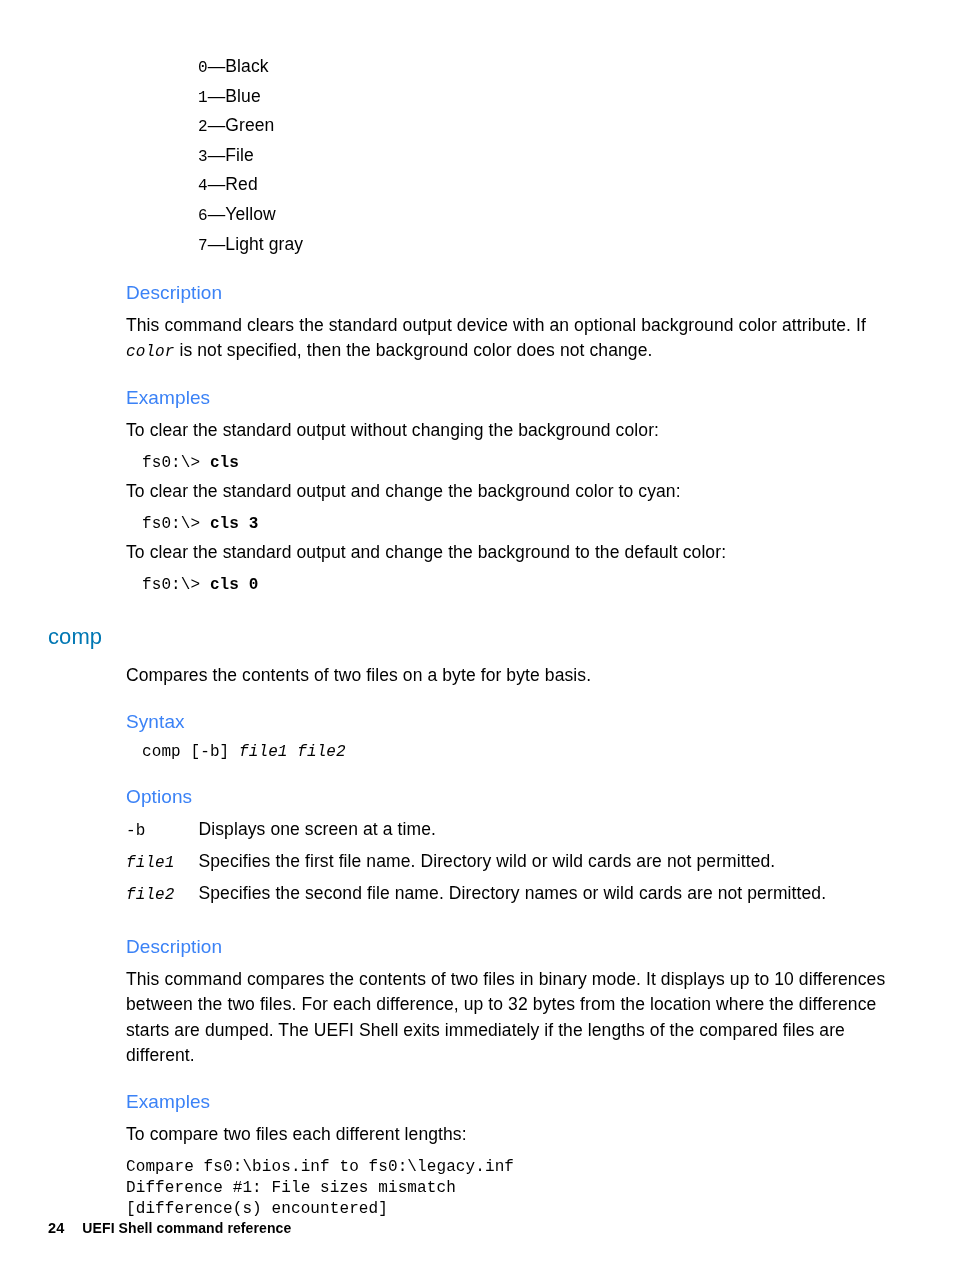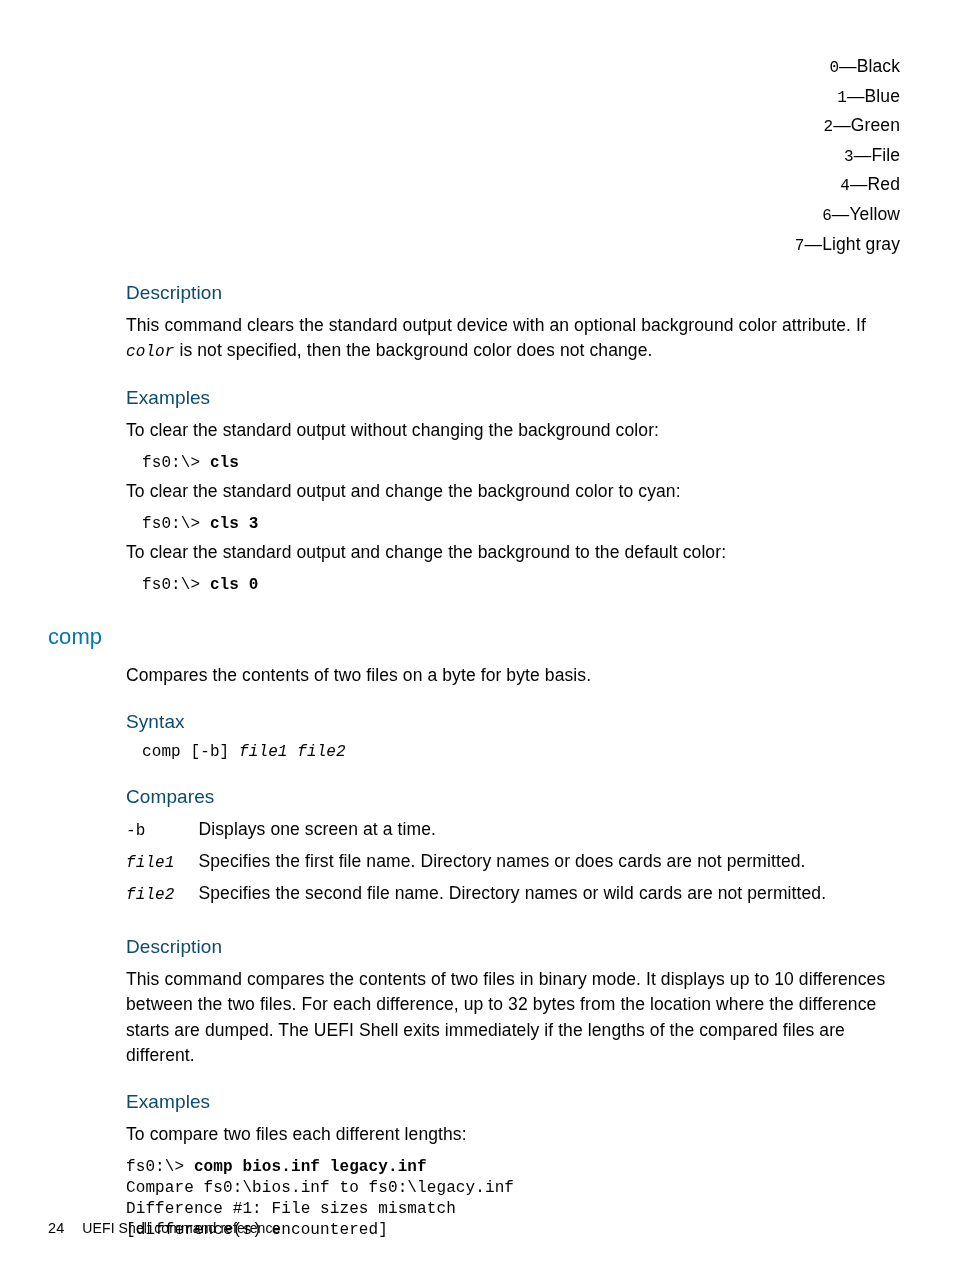--- a/index.html
+++ b/index.html
@@ -24,37 +24,36 @@
     bottom: 36px;
   }
   .content-col {
     margin-left: 78px;
   }
   .color-list {
     margin-left: 72px;
   }
   .color-row {
     line-height: 1.6;
-    text-align: right;
   }
   .color-code {
     font-family: "Courier New", monospace;
     font-size: 16px;
   }
   .mono {
     font-family: "Courier New", monospace;
     font-size: 16px;
   }
   .mono-italic {
     font-family: "Courier New", monospace;
     font-style: italic;
     font-size: 16px;
   }
   .h3 {
-    color: #0c4a6e;
+    color: #3b82f6;
     font-size: 19px;
     font-weight: 400;
     margin-top: 20px;
     margin-bottom: 6px;
   }
   .h2 {
     color: #0077b3;
     font-size: 22px;
     font-weight: 400;
     margin-top: 24px;
@@ -89,21 +88,21 @@
   .opt-desc {
     display: table-cell;
     vertical-align: top;
     padding-bottom: 6px;
   }
   .footer {
     position: absolute;
     left: 48px;
     bottom: 32px;
     font-size: 14px;
-    font-weight: 400;
+    font-weight: 700;
     text-align: center;
   }
   .footer .pnum {
     font-size: 14.5px;
     margin-right: 14px;
   }
   .code-block {
     margin: 4px 0 6px 0;
   }
   .code-block div {
@@ -149,44 +148,43 @@
   <div class="h2">comp</div>
 
   <div class="content-col">
     <p class="body">Compares the contents of two files on a byte for byte basis.</p>
 
     <div class="h3">Syntax</div>
     <div class="code-line">
       <span class="mono">comp</span><span> [-b] </span><span class="mono-italic">file1 file2</span>
     </div>
 
-    <div class="h3">Compares</div>
+    <div class="h3">Options</div>
     <div class="opt-table">
       <div class="opt-row">
         <div class="opt-term"><span class="mono">-b</span></div>
         <div class="opt-desc">Displays one screen at a time.</div>
       </div>
       <div class="opt-row">
         <div class="opt-term"><span class="mono-italic">file1</span></div>
-        <div class="opt-desc">Specifies the first file name. Directory names or does cards are not permitted.</div>
+        <div class="opt-desc">Specifies the first file name. Directory wild or wild cards are not permitted.</div>
       </div>
       <div class="opt-row">
         <div class="opt-term"><span class="mono-italic">file2</span></div>
         <div class="opt-desc">Specifies the second file name. Directory names or wild cards are not permitted.</div>
       </div>
     </div>
 
     <div class="h3">Description</div>
     <p class="body">This command compares the contents of two files in binary mode. It displays up to 10 differences between the two files. For each difference, up to 32 bytes from the location where the difference starts are dumped. The UEFI Shell exits immediately if the lengths of the compared files are different.</p>
 
     <div class="h3">Examples</div>
 
     <p class="body">To compare two files each different lengths:</p>
     <div class="code-block">
-      <div><span>fs0:\&gt; </span><span class="bold" style="font-weight:bold">comp bios.inf legacy.inf</span></div>
       <div>Compare fs0:\bios.inf to fs0:\legacy.inf</div>
       <div>Difference #1: File sizes mismatch</div>
       <div>[difference(s) encountered]</div>
     </div>
 
   </div>
 
 </div>
 
 <div class="footer">

